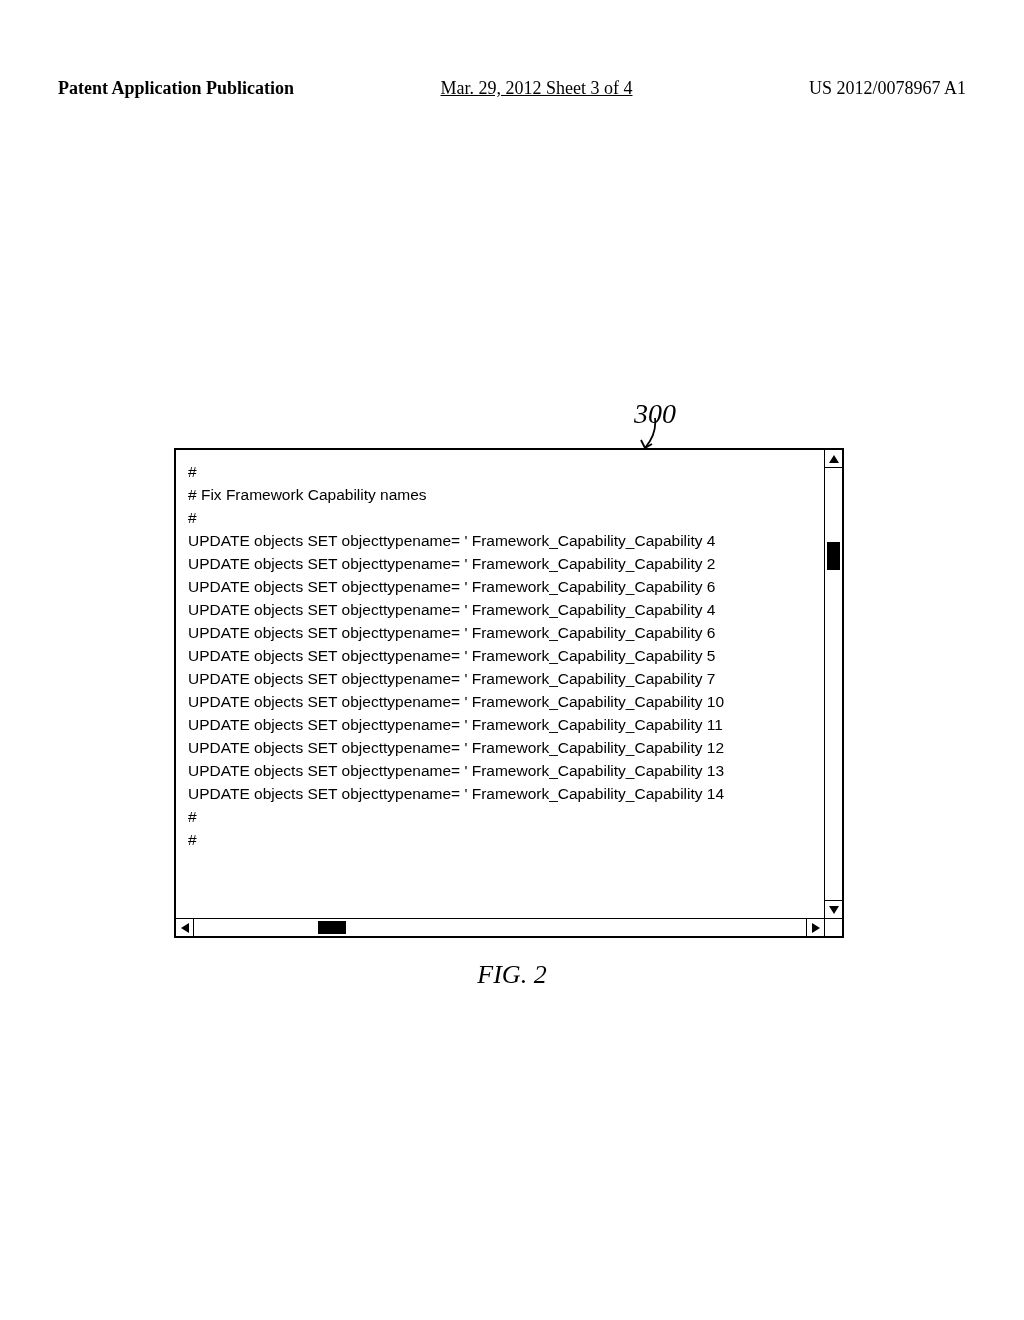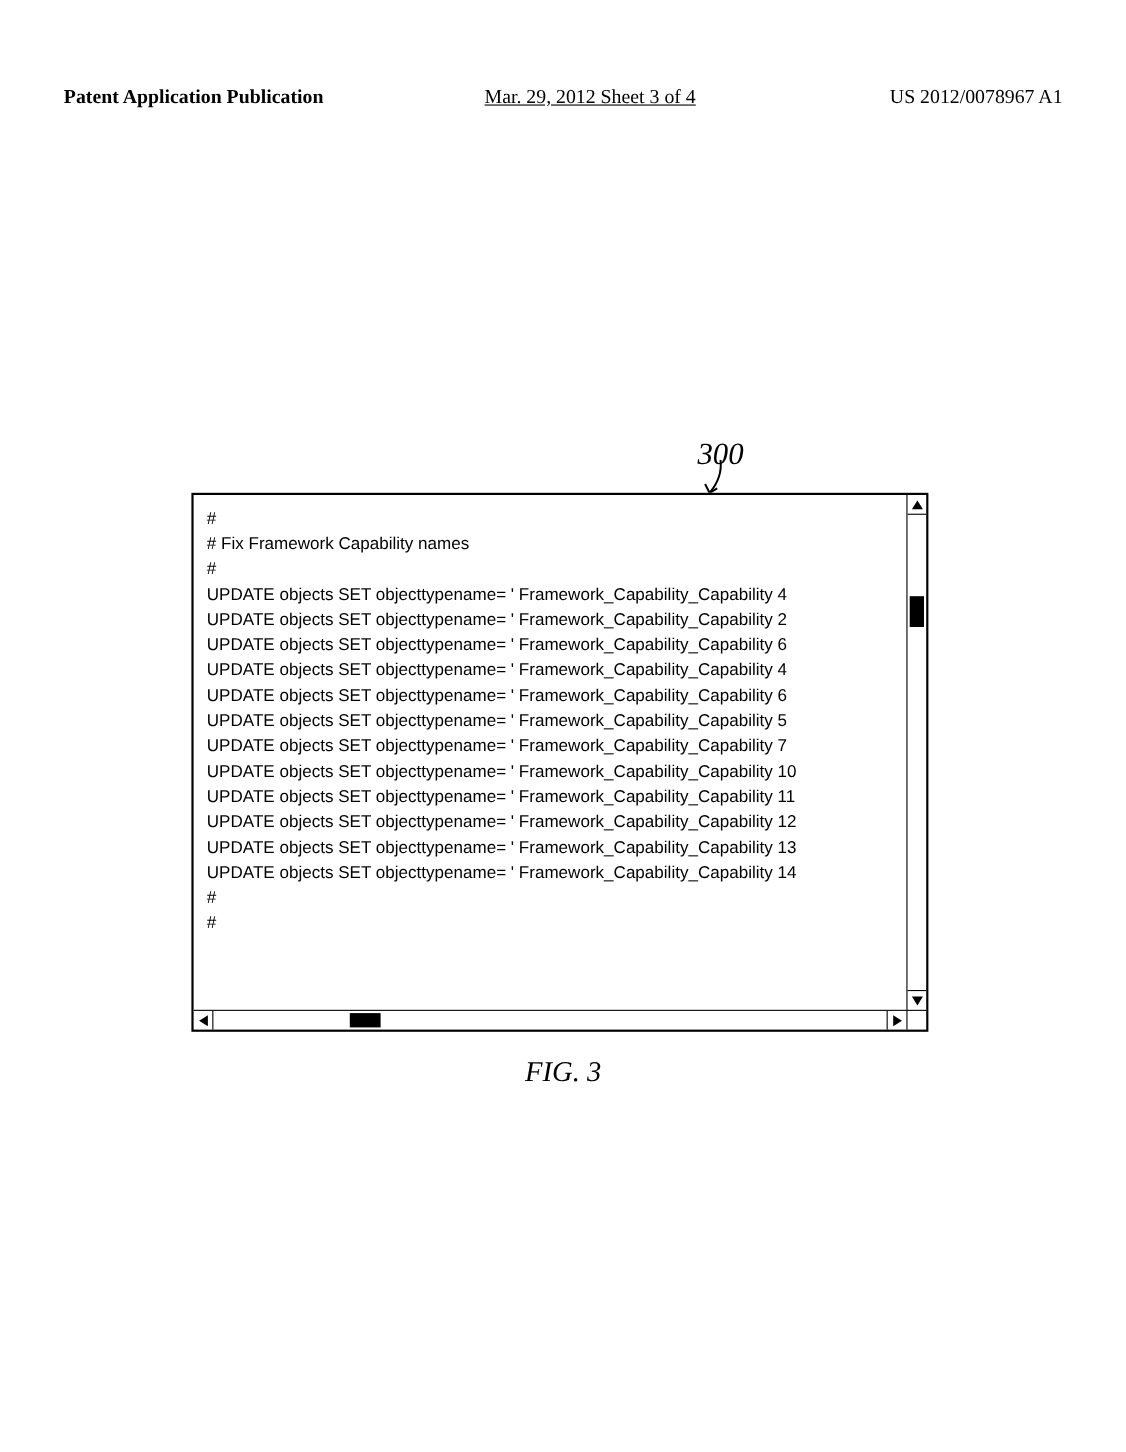--- a/index.html
+++ b/index.html
@@ -227,14 +227,14 @@
       </div>
       <div class="thumb"></div>
       <div class="arrow-right">
         <div class="tri-right"></div>
       </div>
     </div>
 
     <div class="corner"></div>
   </div>
 
-  <div class="caption">FIG. 3</div>
+  <div class="caption">FIG. 2</div>
 </div>
 
 </body></html>

